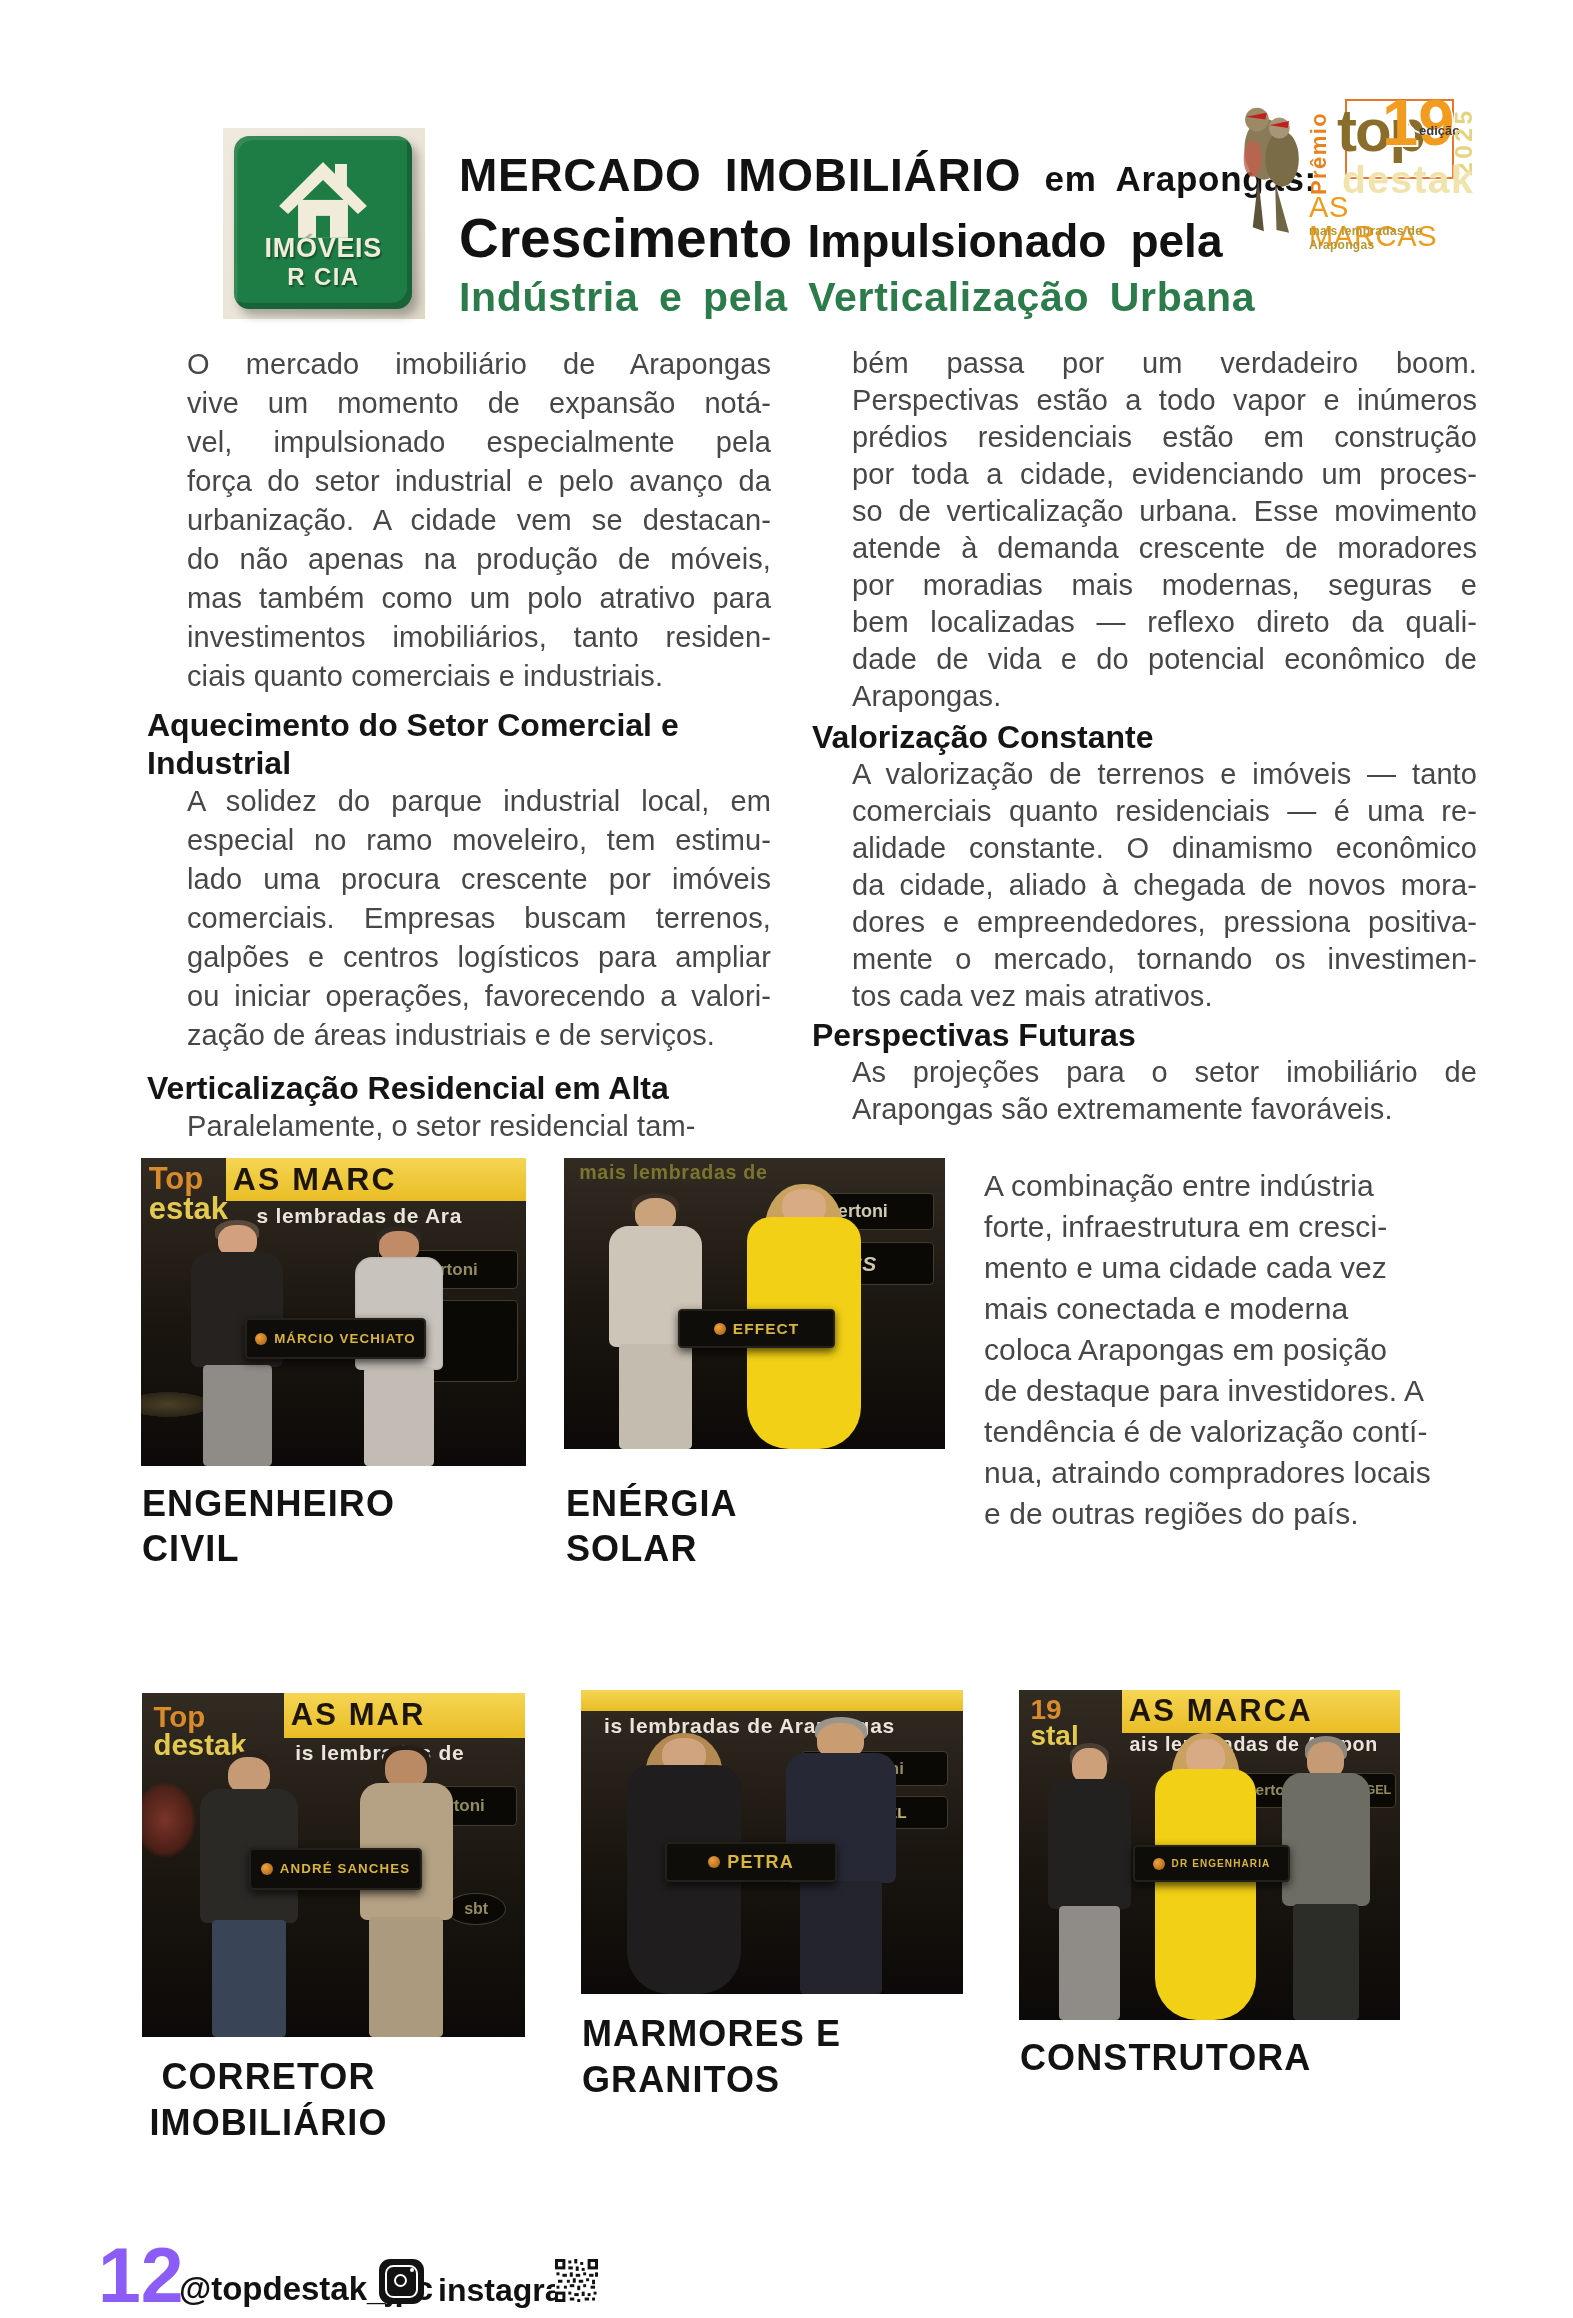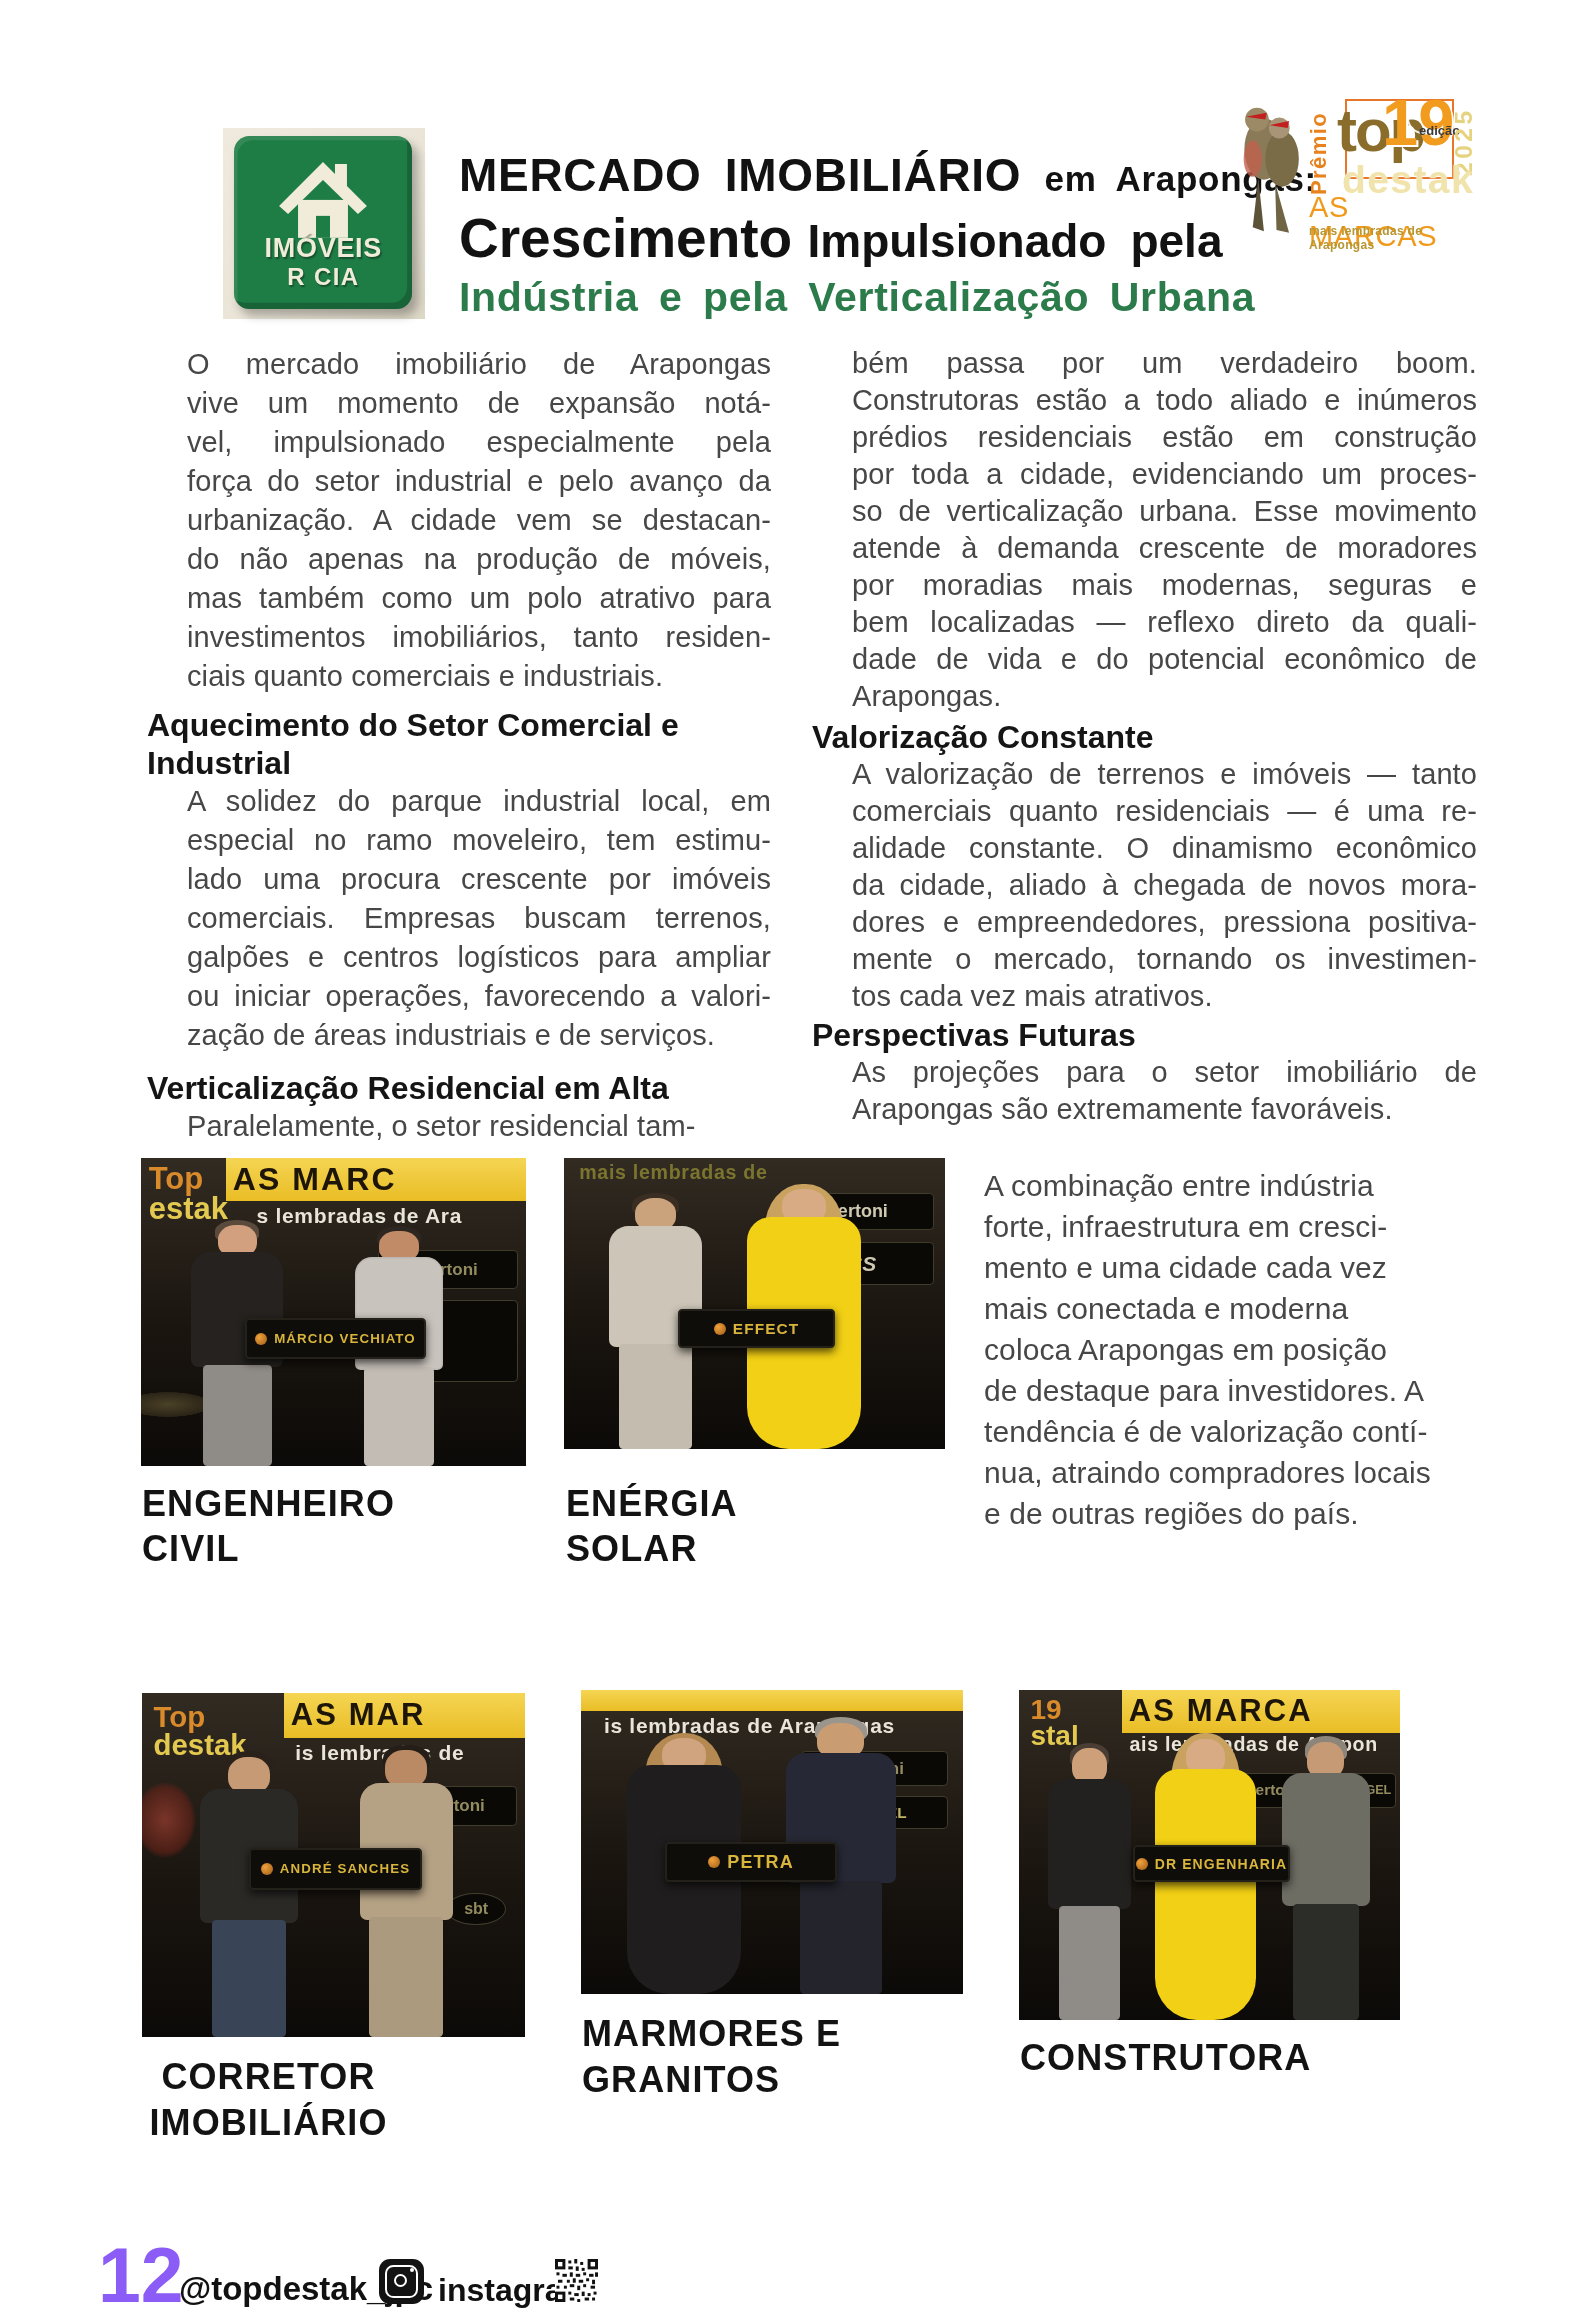--- a/index.html
+++ b/index.html
@@ -196,21 +196,21 @@
         <div class="ln ln-last">Verticalização Residencial em Alta</div>
       </div>
     <div class="justified">
         <div class="ln ln-last">Paralelamente, o setor residencial tam-</div>
       </div>
   </div>
 
   <div class="body-col col-right">
     <div class="justified">
         <div class="ln">bém passa por um verdadeiro boom.</div>
-        <div class="ln">Construtoras estão a todo aliado e inúmeros</div>
+        <div class="ln">Perspectivas estão a todo vapor e inúmeros</div>
         <div class="ln">prédios residenciais estão em construção</div>
         <div class="ln">por toda a cidade, evidenciando um proces-</div>
         <div class="ln">so de verticalização urbana. Esse movimento</div>
         <div class="ln">atende à demanda crescente de moradores</div>
         <div class="ln">por moradias mais modernas, seguras e</div>
         <div class="ln">bem localizadas — reflexo direto da quali-</div>
         <div class="ln">dade de vida e do potencial econômico de</div>
         <div class="ln ln-last">Arapongas.</div>
       </div>
     <div class="bh mt8">
@@ -367,21 +367,21 @@
       <div class="pr-head" style="background:#d8ab85;"></div>
       <div class="pr-dress" style="background:#f2d015;"></div>
     </div>
     <div class="person" style="left:66%;top:14%;width:29%;height:86%;">
       <div class="pr-hair" style="background:#8d8579;"></div>
       <div class="pr-head" style="background:#c59a74;"></div>
       <div class="pr-shirt" style="background:#e8e6e0;"></div>
       <div class="pr-torso" style="background:#6e6d64;left:10%;width:80%;"></div>
       <div class="pr-legs" style="background:#2c2c28;"></div>
     </div>
-    <div class="plaque" style="left:30%;top:47%;width:40%;height:10%;font-size:14px;text-align:right;">DR ENGENHARIA</div>
+    <div class="plaque" style="left:30%;top:47%;width:40%;height:10%;font-size:10px;text-align:right;">DR ENGENHARIA</div>
   </div>
 
   <div class="caption cap-3">
     <div>CORRETOR</div>
     <div>IMOBILIÁRIO</div>
   </div>
   <div class="caption cap-4">
     <div>MARMORES E</div>
     <div>GRANITOS</div>
   </div>

